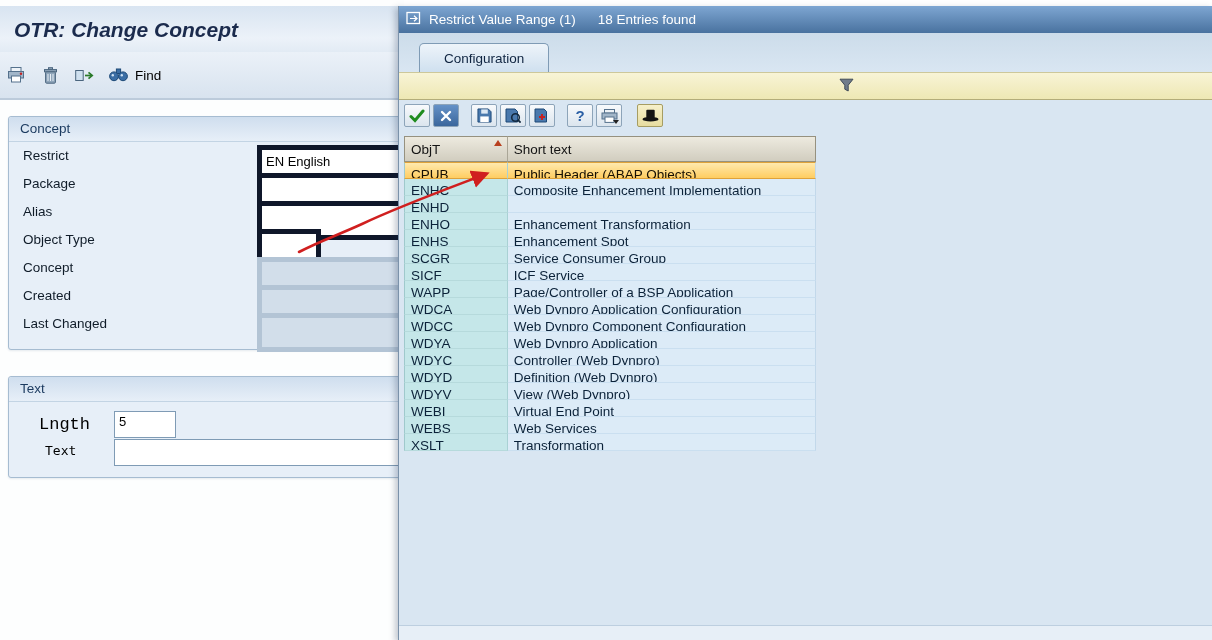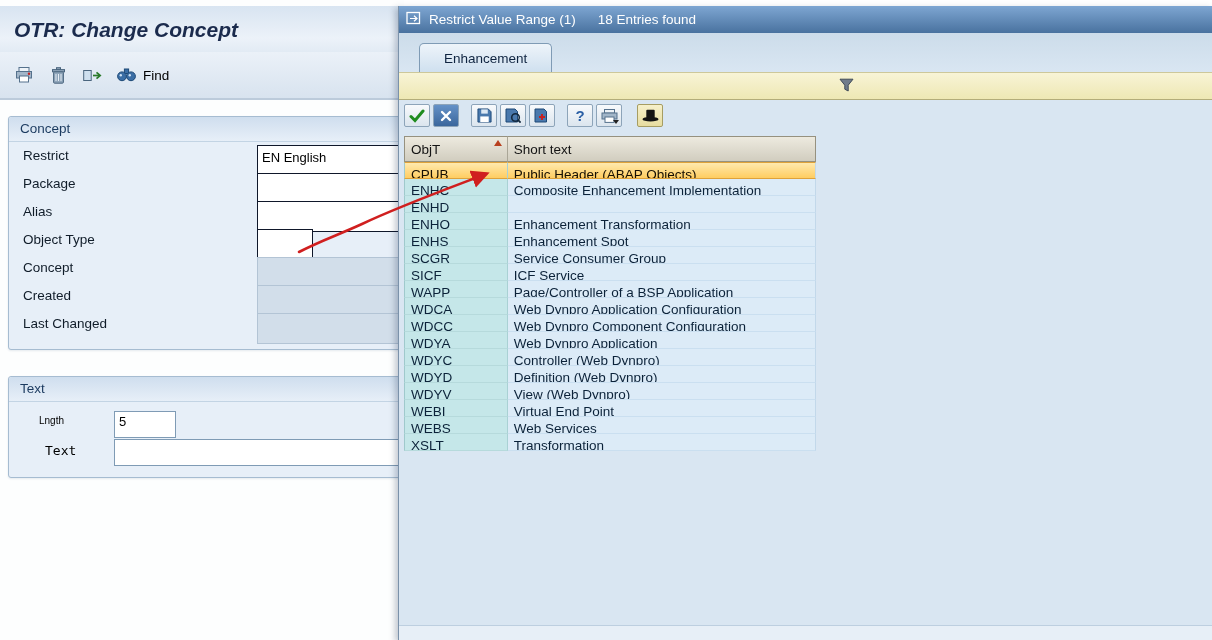--- a/index.html
+++ b/index.html
@@ -11,39 +11,39 @@
   }
   
   #main-window { position:absolute; left:0; top:0; width:404px; height:640px; background:#fdfefe; }
   .mw-top { position:absolute; top:6px; left:0; right:0; height:46px;
     background:linear-gradient(180deg,#d8e4f1 0%,#ecf2f9 70%,#e2ebf4 100%);
     border-bottom:1px solid #c2d1e1; }
   .mw-title { position:absolute; top:12px; left:14px; font-size:21px; font-weight:bold; font-style:italic; color:#1b2b4d; }
   .mw-toolbar { position:absolute; top:52px; left:0; right:0; height:46px;
     background:linear-gradient(#ebf1f8,#d8e3ef);
     border-bottom:2px solid #bccbdb;
-    display:flex; align-items:center; gap:10px; padding-left:12px; }
+    display:flex; align-items:center; gap:10px; padding-left:4px; }
   .tb-icon { width:24px; height:24px; display:flex; align-items:center; justify-content:center; cursor:pointer; }
   .find-group { display:flex; align-items:center; gap:5px; cursor:pointer; }
   .find-label { font-size:13.5px; color:#000; }
 
   .groupbox { position:absolute; left:8px; width:392px; background:#e7eff8;
     border:1px solid #a6bcd1; border-radius:3px; box-shadow:0 1px 2px rgba(60,90,120,.12); }
   #concept-group { top:116px; height:232px; }
   #text-group { top:376px; height:100px; }
   .gb-header { height:24px; line-height:24px; padding-left:11px; font-size:13.5px; color:#1b3a5f;
     background:linear-gradient(#cfdeee,#e7eff8); border-bottom:1px solid #c3d4e4; border-radius:3px 3px 0 0; }
   .field-row { position:relative; height:28px; }
   .field-label { position:absolute; left:14px; top:6px; font-size:13.5px; color:#101c29; }
   .field-input { position:absolute; left:248px; top:3px; height:21px; width:152px; background:#ffffff;
-    border:1px solid #0f172a; font-size:13px; padding:4px 4px; color:#000; white-space:nowrap; overflow:hidden; }
+    border:5px solid #0f172a; font-size:13px; padding:4px 4px; color:#000; white-space:nowrap; overflow:hidden; }
   .field-input.short { width:46px; }
   .field-input.disabled { background:#d2deea; border-color:#b3c4d5; }
 
-  .lngth-label { position:absolute; left:30px; top:38px; font-size:10px; }
+  .lngth-label { position:absolute; left:30px; top:38px; font-size:17px;font-family:Liberation Mono, monospace; }
   .lngth-input { position:absolute; left:105px; top:34px; width:52px; height:21px; background:#fff;
     border:1px solid #7f9bb5; padding:2px 4px; font-size:13px; }
   .text-label { position:absolute; left:36px; top:66px; font-family:"DejaVu Sans Mono", monospace; font-size:13px; }
   .text-input { position:absolute; left:105px; top:62px; width:294px; height:21px; background:#fff;
     border:1px solid #7f9bb5; padding:2px 4px; font-size:13px; }
 
   
   #dialog { position:absolute; left:398px; top:6px; width:814px; height:634px;
     background:#d9e6f2; z-index:10; border-left:1px solid #7b92aa;
     box-shadow:-3px 2px 6px rgba(20,40,70,.25); }
@@ -187,21 +187,21 @@
       <svg width="15" height="14" viewBox="0 0 15 14">
           <rect x="1" y="1.5" width="12.5" height="11" fill="none" stroke="#ffffff" stroke-width="1.3"></rect>
           <path d="M4 7.5 H10.5 M8 4.8 L11 7.5 L8 10.2" stroke="#ffffff" stroke-width="1.2" fill="none"></path>
         </svg>
     </span>
     <span class="dlg-title">Restrict Value Range (1)</span>
     <span class="dlg-entries">18 Entries found</span>
   </div>
 
   <div class="tabstrip">
-    <div class="dlg-tab">Enhancement</div>
+    <div class="dlg-tab">Configuration</div>
   </div>
 
   <div class="filter-band">
     <span class="funnel-wrap">
       <svg width="15" height="15" viewBox="0 0 15 15">
           <path d="M1 1.2 H14 L9.2 7.2 V13 L5.8 11.2 V7.2 Z" fill="#707c8b" stroke="#3f4a57" stroke-width="1"></path>
         </svg>
     </span>
   </div>
 

